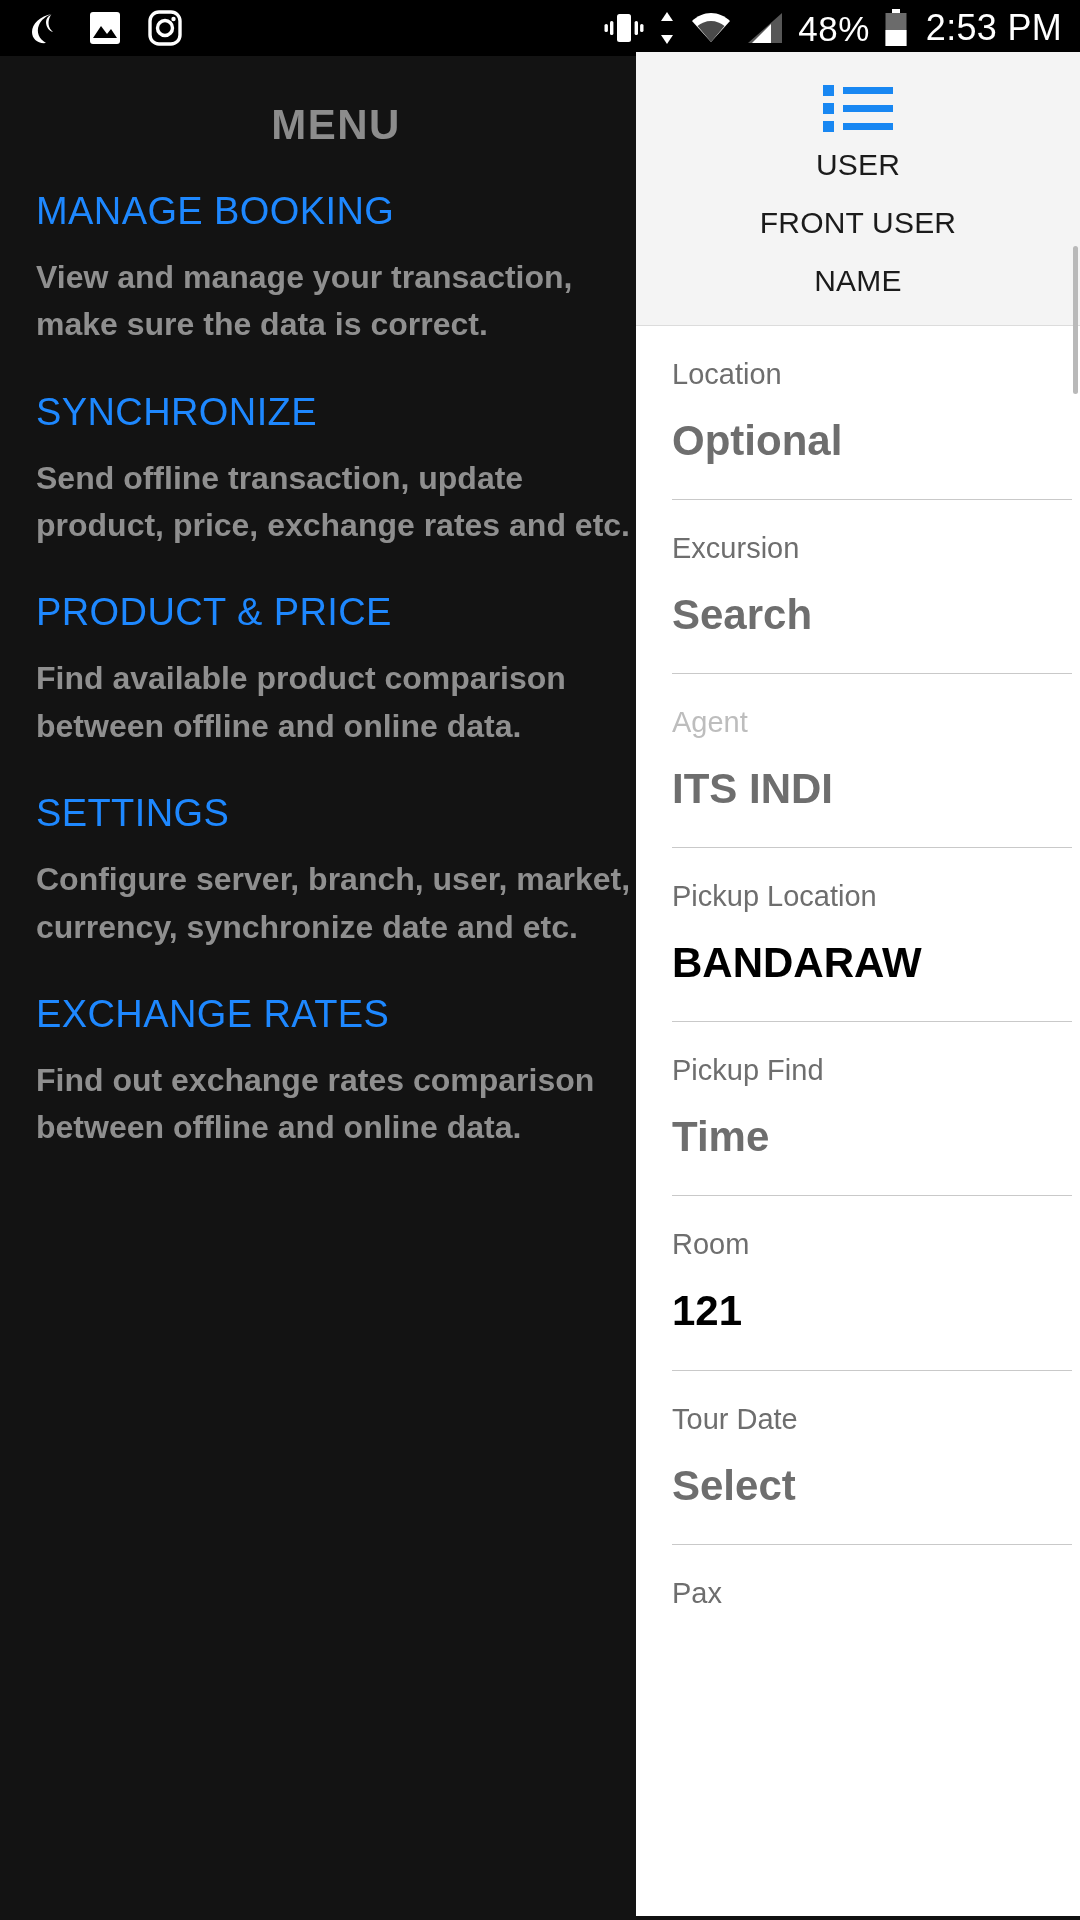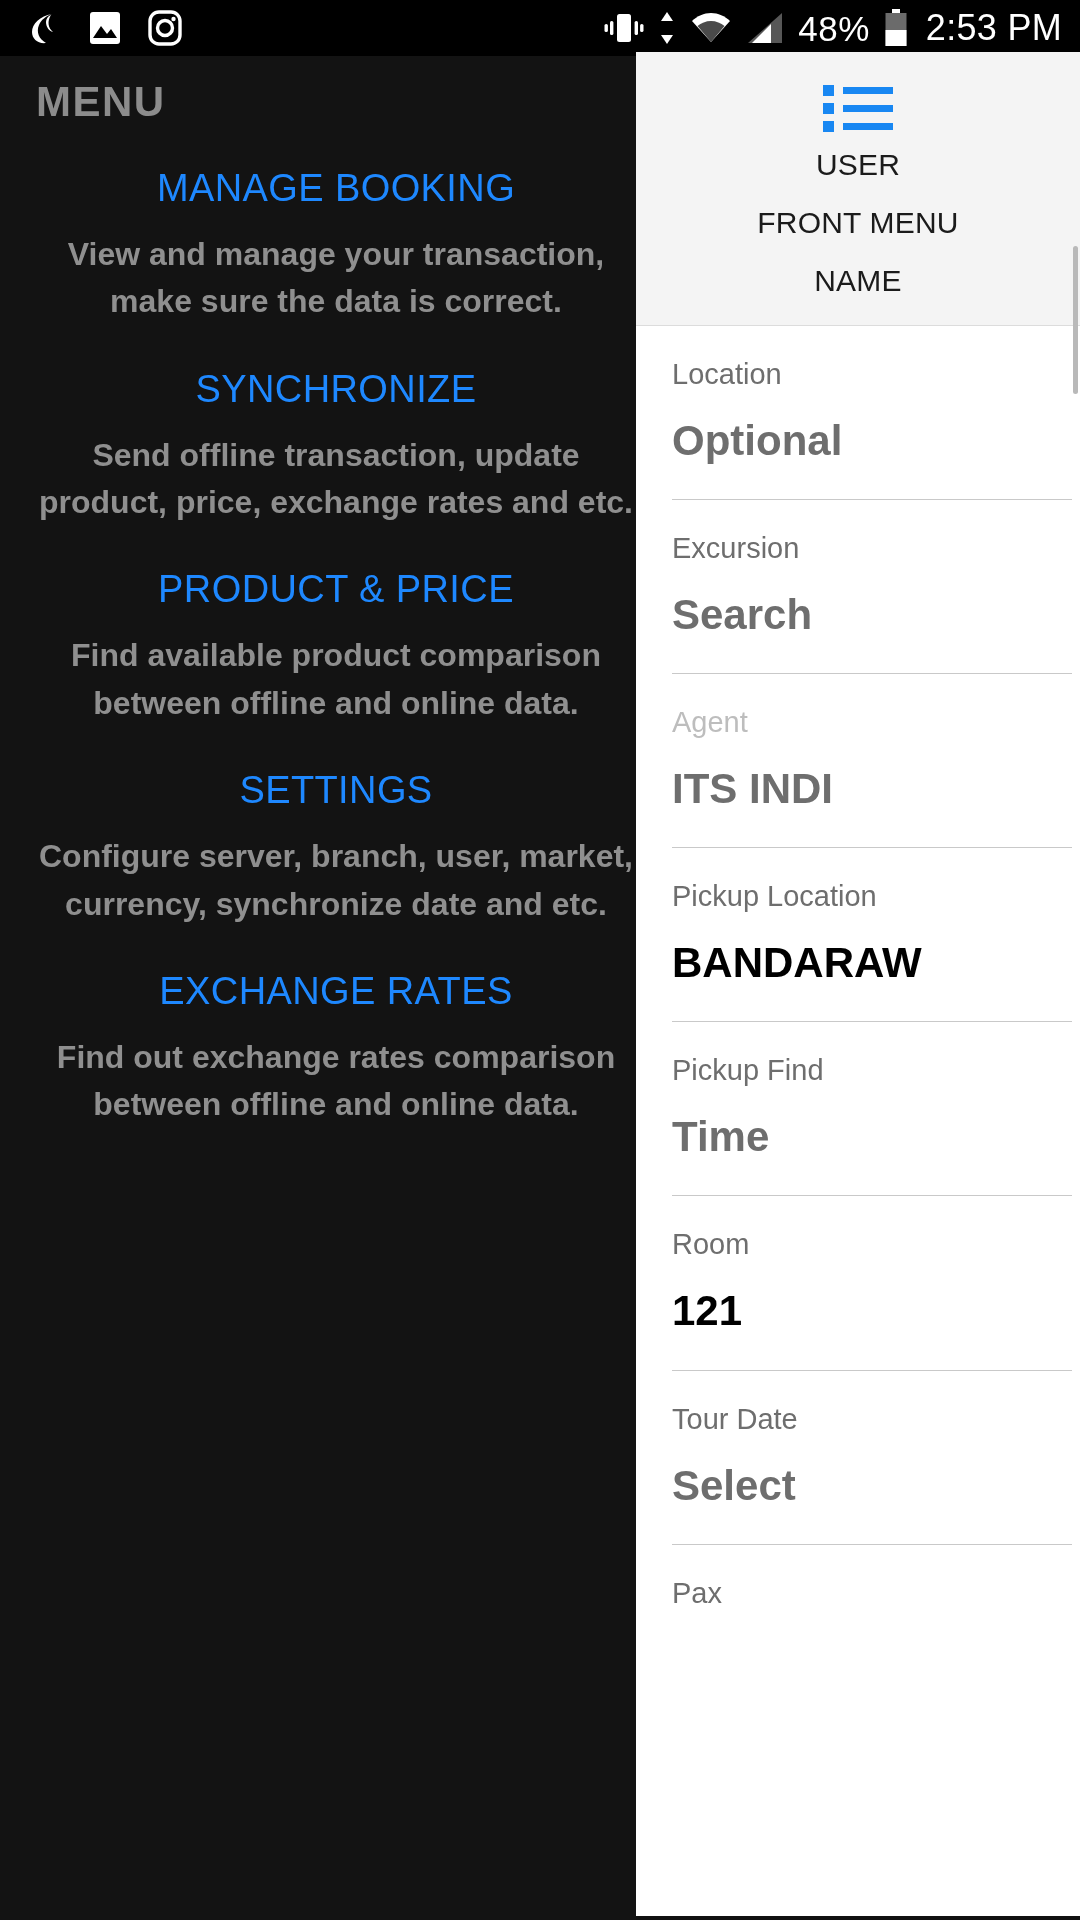--- a/index.html
+++ b/index.html
@@ -59,23 +59,23 @@
   .field .f-value.filled{ color:#000000; }
   .field .f-rule{ margin-top:36px; height:1px; background:#c9c9c9; margin-right:0; }
 
   
   .drawer{
     position:absolute; top:56px; left:0; width:636px; height:1864px;
     background:#131313;
   }
   .drawer-title{
     color:#8c8c8c; font-size:42px; font-weight:700; letter-spacing:1.5px;
-    padding:25px 0 0 36px; line-height:1;
-  }
-  .menu-list{ padding:0 0 0 36px; margin-top:46px;text-align:center; }
+    padding:48px 0 0 36px; line-height:1;text-align:center;
+  }
+  .menu-list{ padding:0 0 0 36px; margin-top:46px; }
   .menu-item{ margin-bottom:44px; }
   .menu-item .mi-title{
     color:#1e88ff; font-size:38px; font-weight:400; letter-spacing:.4px;
     line-height:1; margin-bottom:24px;
   }
   .menu-item .mi-desc{
     color:#8f8f8f; font-size:32px; font-weight:700; line-height:1.48;
     max-width:604px;
   }
 </style>
@@ -141,21 +141,21 @@
         <div class="li-row li-r2">
             <span class="dot"></span>
             <span class="bar"></span>
           </div>
         <div class="li-row li-r3">
             <span class="dot"></span>
             <span class="bar"></span>
           </div>
       </div>
       <div class="cp-userline l1">USER</div>
-      <div class="cp-userline l2">FRONT MENU</div>
+      <div class="cp-userline l2">FRONT USER</div>
       <div class="cp-userline l3">NAME</div>
       <div class="cp-scrollbar"></div>
     </div>
 
     <div class="form-list">
 
       <div class="field">
         <div class="f-label">Location</div>
         <div class="f-value">Optional</div>
         <div class="f-rule"></div>

